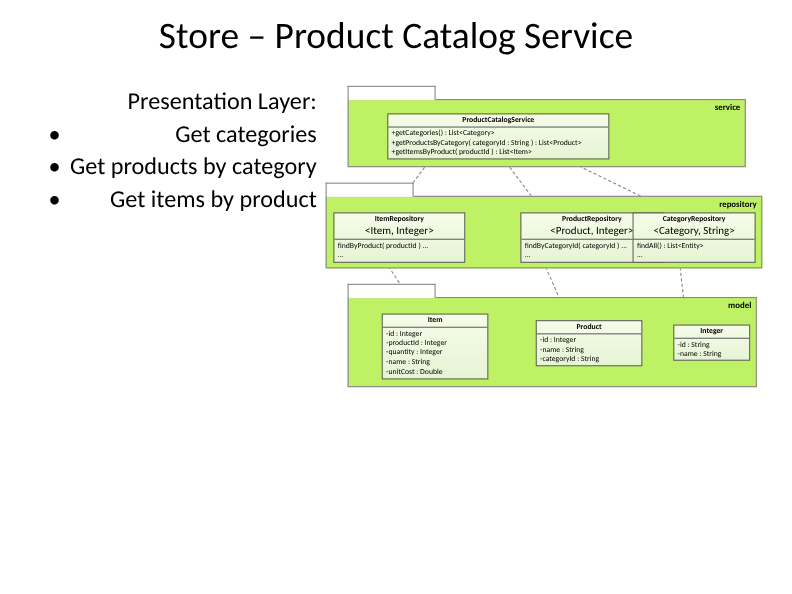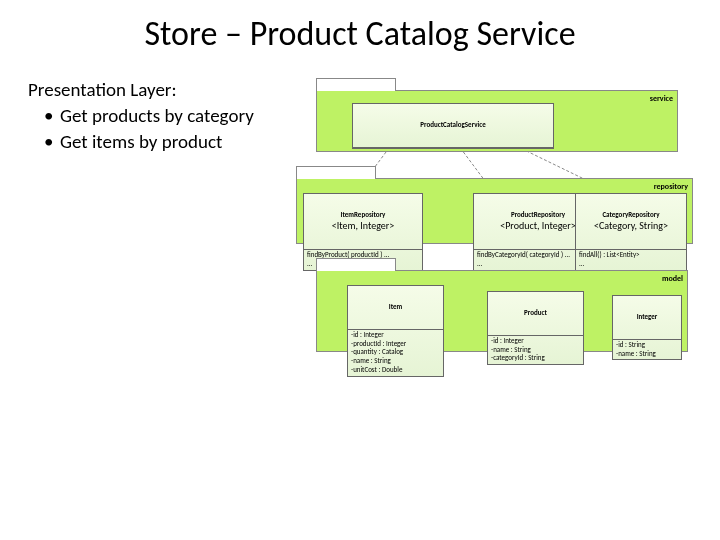--- a/index.html
+++ b/index.html
@@ -19,22 +19,23 @@
     margin-top: 13px;
     margin-bottom: 24px;
   }
   .content {
     display: flex;
     gap: 8px;
     padding: 0 28px;
   }
   .left {
     width: 260px;
-    font-size: 19px;
+    font-size: 22px;
     line-height: 1.25;
+    text-align: right;
   }
   .left-heading {
     margin-bottom: 2px;
   }
   .left ul {
     list-style: none;
     padding-left: 16px;
     margin: 0;
   }
   .left li {
@@ -83,21 +84,21 @@
     position: absolute;
     border: 1px solid #666;
     background: linear-gradient(#f5fce8,#e6f4d5);
     font-size: 7px;
     line-height: 1.25;
   }
   .cls-title {
     border-bottom: 1px solid #666;
     text-align: center;
     font-weight: bold;
-    padding: 17px 3px;
+    padding: 1px 3px;
   }
   .cls-stereo {
     font-weight: normal;
     font-size: 10px;
   }
   .cls-sec {
     padding: 1px 3px;
     white-space: nowrap;
   }
   svg.lines {
@@ -110,20 +111,21 @@
 </head>
 <body>
 
 <div class="title">Store – Product Catalog Service</div>
 
 <div class="content">
 
   <div class="left">
     <div class="left-heading">Presentation Layer:</div>
     <ul>
+      <li>Get categories</li>
       <li>Get products by category</li>
       <li>Get items by product</li>
     </ul>
   </div>
 
   <div class="right">
 
     <svg class="lines" viewBox="0 0 400 380" preserveAspectRatio="none">
 
       <line x1="100" y1="62" x2="60" y2="115" stroke="#888" stroke-dasharray="3,2"></line>
@@ -133,20 +135,25 @@
       <line x1="55" y1="160" x2="85" y2="205" stroke="#888" stroke-dasharray="3,2"></line>
       <line x1="200" y1="160" x2="220" y2="205" stroke="#888" stroke-dasharray="3,2"></line>
       <line x1="325" y1="160" x2="330" y2="205" stroke="#888" stroke-dasharray="3,2"></line>
     </svg>
 
     <div class="pkg" style="left:20px; top:12px; width:360px; height:60px;">
       <div class="pkg-tab"></div>
       <div class="pkg-label">service</div>
       <div class="cls" style="left:35px; top:12px; width:200px;">
         <div class="cls-title">ProductCatalogService</div>
+        <div class="cls-sec">
+          <div>+getCategories() : List&lt;Category&gt;</div>
+          <div>+getProductsByCategory( categoryId : String ) : List&lt;Product&gt;</div>
+          <div>+getItemsByProduct( productId ) : List&lt;Item&gt;</div>
+        </div>
       </div>
     </div>
 
     <div class="pkg" style="left:0px; top:100px; width:395px; height:64px;">
       <div class="pkg-tab"></div>
       <div class="pkg-label">repository</div>
 
       <div class="cls" style="left:6px; top:14px; width:118px;">
         <div class="cls-title">
           <span>ItemRepository</span><br>
@@ -183,21 +190,21 @@
 
     <div class="pkg" style="left:20px; top:192px; width:370px; height:80px;">
       <div class="pkg-tab"></div>
       <div class="pkg-label">model</div>
 
       <div class="cls" style="left:30px; top:14px; width:95px;">
         <div class="cls-title">Item</div>
         <div class="cls-sec">
           <div>-id : Integer</div>
           <div>-productId : Integer</div>
-          <div>-quantity : Catalog</div>
+          <div>-quantity : Integer</div>
           <div>-name : String</div>
           <div>-unitCost : Double</div>
         </div>
       </div>
 
       <div class="cls" style="left:170px; top:20px; width:95px;">
         <div class="cls-title">Product</div>
         <div class="cls-sec">
           <div>-id : Integer</div>
           <div>-name : String</div>

